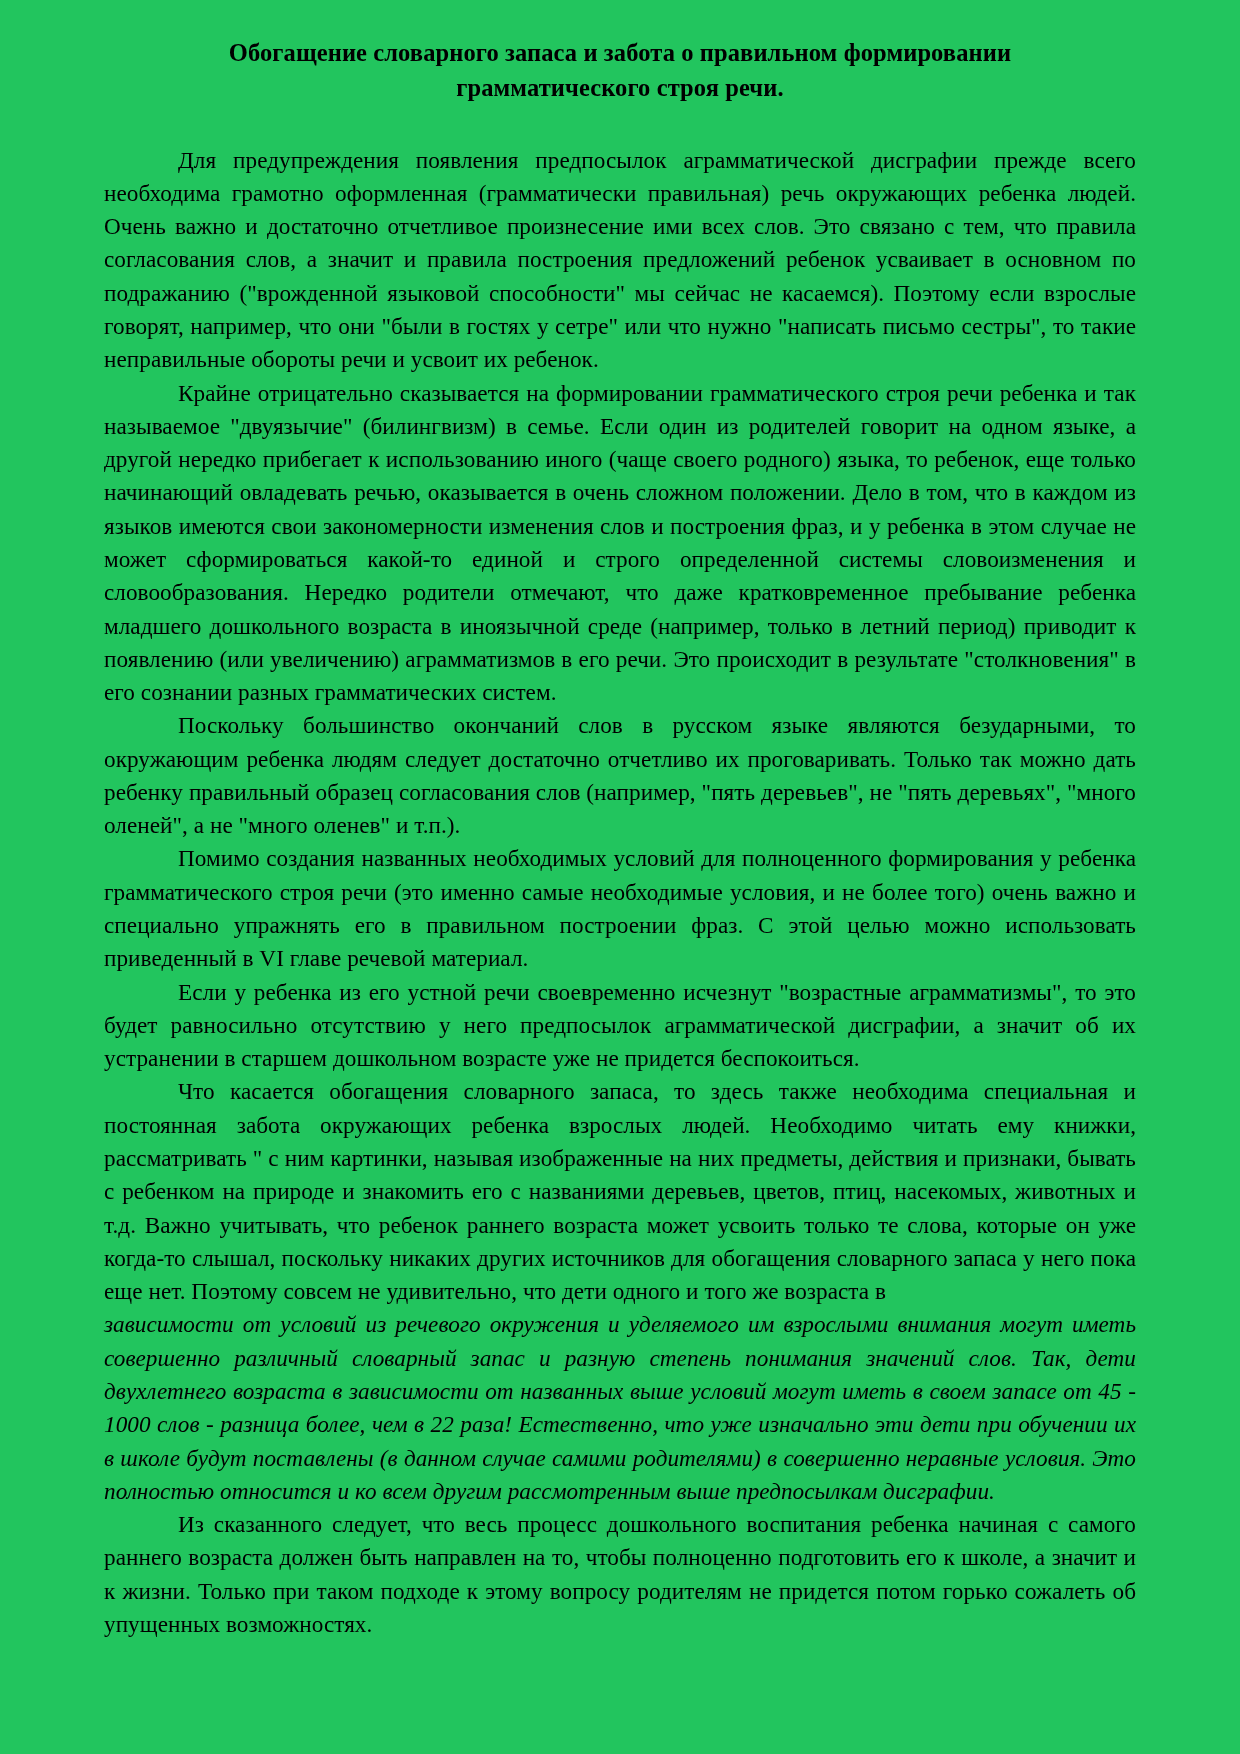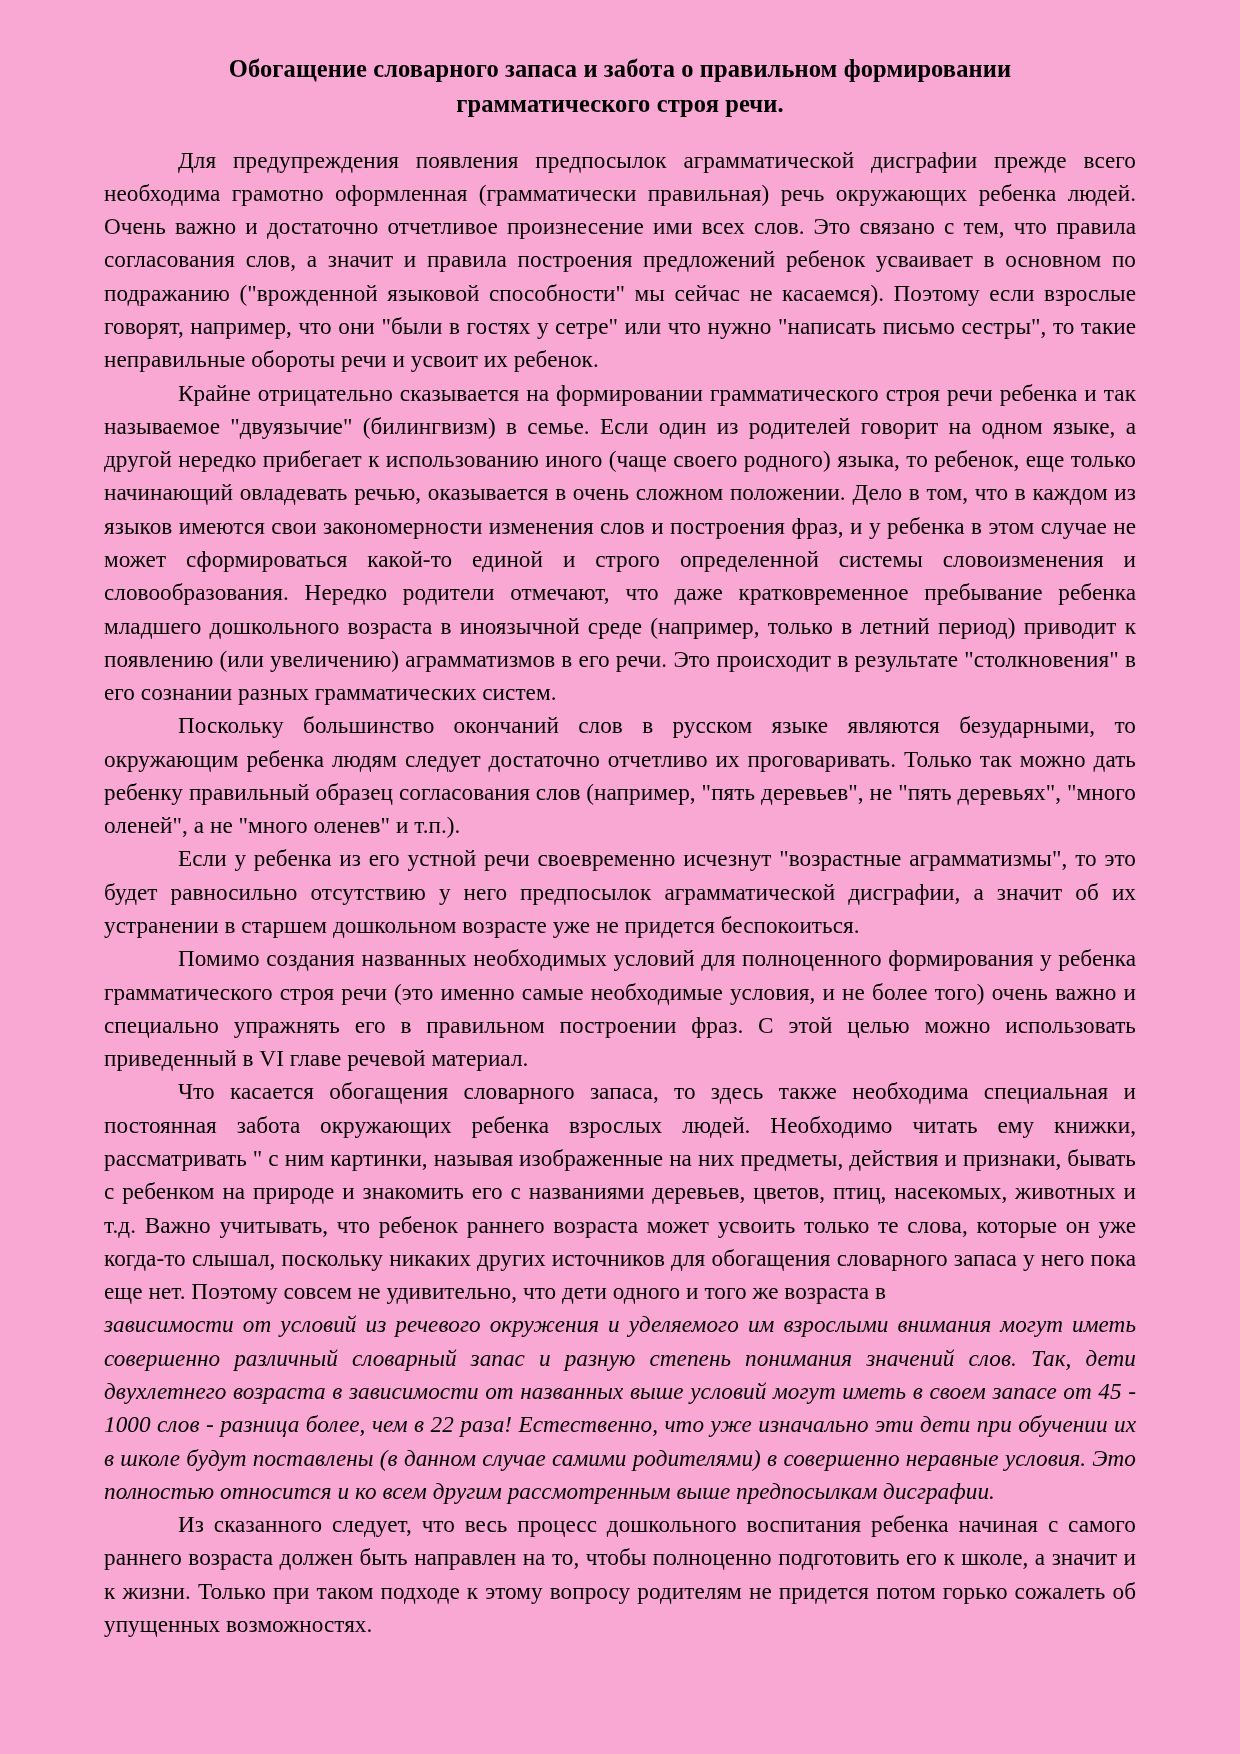--- a/index.html
+++ b/index.html
@@ -4,37 +4,37 @@
 <style>
   html, body {
     margin: 0;
     padding: 0;
     background: #ffffff;
   }
   .page {
     position: relative;
     width: 1240px;
     height: 1754px;
-    background: #f9a8d4;
+    background: #22c55e;
     box-sizing: border-box;
-    padding: 52px 104px 40px 104px;
+    padding: 36px 104px 40px 104px;
     font-family: "Liberation Serif", "DejaVu Serif", serif;
     color: #000000;
     overflow: hidden;
   }
   .doc-title {
     font-size: 24.5px;
     font-weight: bold;
     text-align: center;
     line-height: 1.42;
     margin: 0 44px 0 44px;
     letter-spacing: 0.1px;
   }
   .body-text {
-    margin-top: 22px;
+    margin-top: 38px;
   }
   p.para {
     margin: 0;
     font-size: 23.2px;
     line-height: 1.435;
     text-align: justify;
     text-indent: 74px;
     text-justify: inter-word;
     letter-spacing: 0.05px;
   }
@@ -54,23 +54,23 @@
   <h1 class="doc-title">Обогащение словарного запаса и забота о правильном формировании грамматического строя речи.</h1>
 
   <div class="body-text">
 
     <p class="para last-line-left">Для предупреждения появления предпосылок аграмматической дисграфии прежде всего необходима грамотно оформленная (грамматически правильная) речь окружающих ребенка людей. Очень важно и достаточно отчетливое произнесение ими всех слов. Это связано с тем, что правила согласования слов, а значит и правила построения предложений ребенок усваивает в основном по подражанию ("врожденной языковой способности" мы сейчас не касаемся). Поэтому если взрослые говорят, например, что они "были в гостях у сетре" или что нужно "написать письмо сестры", то такие неправильные обороты речи и усвоит их ребенок.</p>
 
     <p class="para last-line-left">Крайне отрицательно сказывается на формировании грамматического строя речи ребенка и так называемое "двуязычие" (билингвизм) в семье. Если один из родителей говорит на одном языке, а другой нередко прибегает к использованию иного (чаще своего родного) языка, то ребенок, еще только начинающий овладевать речью, оказывается в очень сложном положении. Дело в том, что в каждом из языков имеются свои закономерности изменения слов и построения фраз, и у ребенка в этом случае не может сформироваться какой-то единой и строго определенной системы словоизменения и словообразования. Нередко родители отмечают, что даже кратковременное пребывание ребенка младшего дошкольного возраста в иноязычной среде (например, только в летний период) приводит к появлению (или увеличению) аграмматизмов в его речи. Это происходит в результате "столкновения" в его сознании разных грамматических систем.</p>
 
     <p class="para last-line-left">Поскольку большинство окончаний слов в русском языке являются безударными, то окружающим ребенка людям следует достаточно отчетливо их проговаривать. Только так можно дать ребенку правильный образец согласования слов (например, "пять деревьев", не "пять деревьях", "много оленей", а не "много оленев" и т.п.).</p>
 
+    <p class="para last-line-left">Помимо создания названных необходимых условий для полноценного формирования у ребенка грамматического строя речи (это именно самые необходимые условия, и не более того) очень важно и специально упражнять его в правильном построении фраз. С этой целью можно использовать приведенный в VI главе речевой материал.</p>
+
     <p class="para last-line-left">Если у ребенка из его устной речи своевременно исчезнут "возрастные аграмматизмы", то это будет равносильно отсутствию у него предпосылок аграмматической дисграфии, а значит об их устранении в старшем дошкольном возрасте уже не придется беспокоиться.</p>
-
-    <p class="para last-line-left">Помимо создания названных необходимых условий для полноценного формирования у ребенка грамматического строя речи (это именно самые необходимые условия, и не более того) очень важно и специально упражнять его в правильном построении фраз. С этой целью можно использовать приведенный в VI главе речевой материал.</p>
 
     <p class="para last-line-left">Что касается обогащения словарного запаса, то здесь также необходима специальная и постоянная забота окружающих ребенка взрослых людей. Необходимо читать ему книжки, рассматривать " с ним картинки, называя изображенные на них предметы, действия и признаки, бывать с ребенком на природе и знакомить его с названиями деревьев, цветов, птиц, насекомых, животных и т.д. Важно учитывать, что ребенок раннего возраста может усвоить только те слова, которые он уже когда-то слышал, поскольку никаких других источников для обогащения словарного запаса у него пока еще нет. Поэтому совсем не удивительно, что дети одного и того же возраста в</p>
 
     <p class="para no-indent last-line-left">зависимости от условий из речевого окружения и уделяемого им взрослыми внимания могут иметь совершенно различный словарный запас и разную степень понимания значений слов. Так, дети двухлетнего возраста в зависимости от названных выше условий могут иметь в своем запасе от 45 - 1000 слов - разница более, чем в 22 раза! Естественно, что уже изначально эти дети при обучении их в школе будут поставлены (в данном случае самими родителями) в совершенно неравные условия. Это полностью относится и ко всем другим рассмотренным выше предпосылкам дисграфии.</p>
 
     <p class="para last-line-left">Из сказанного следует, что весь процесс дошкольного воспитания ребенка начиная с самого раннего возраста должен быть направлен на то, чтобы полноценно подготовить его к школе, а значит и к жизни. Только при таком подходе к этому вопросу родителям не придется потом горько сожалеть об упущенных возможностях.</p>
 
   </div>
 </div>
 

